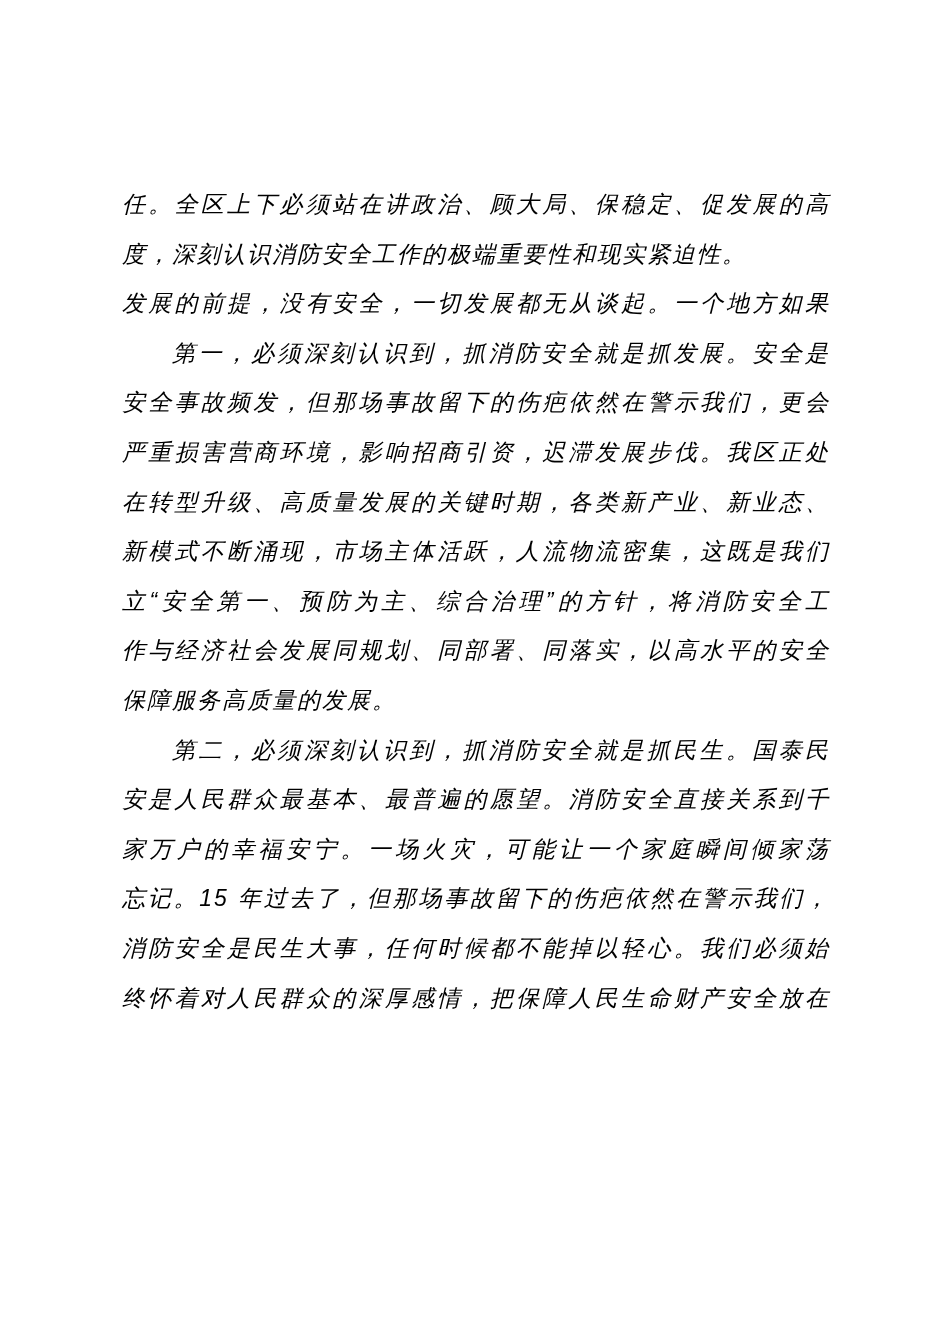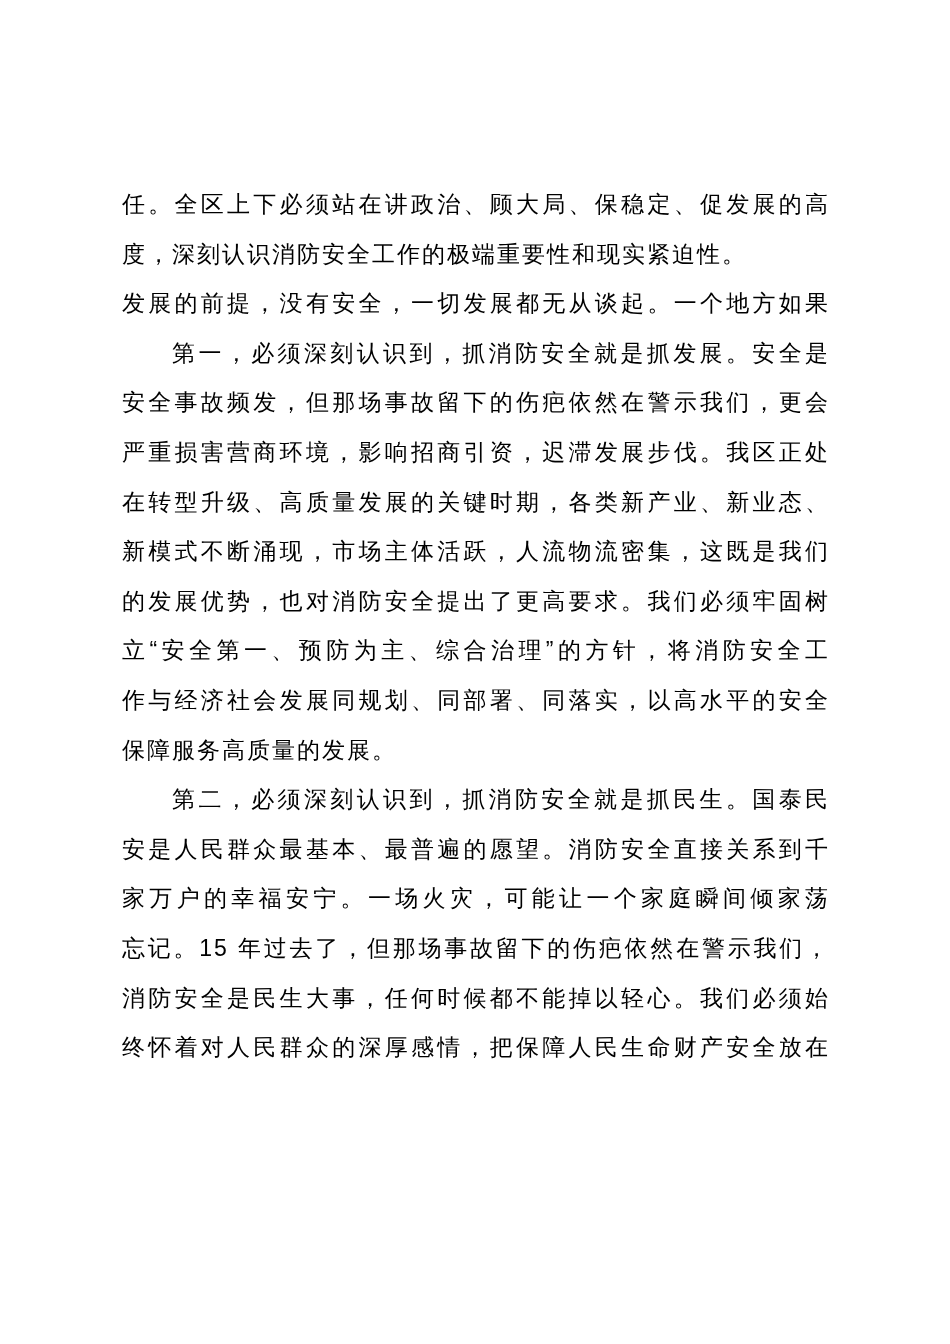--- a/index.html
+++ b/index.html
@@ -6,20 +6,21 @@
   html, body {
     width: 950px; height: 1344px;
     background: #ffffff;
     font-family: "Liberation Sans", sans-serif;
   }
   .page {
     position: relative;
     width: 950px; height: 1260px;
     background: #ffffff;
     overflow: hidden;
+    font-style: italic;
   }
   .doc-body {
     position: absolute;
     left: 122px; top: 180px;
     width: 708px;
     color: #000000;
   }
   .text-line {
     font-size: 23px;
     line-height: 49.6px;
@@ -40,21 +41,20 @@
 <div class="page">
   <div class="doc-body" id="doc-body">
       <div class="text-line">任。全区上下必须站在讲政治、顾大局、保稳定、促发展的高</div>
       <div class="text-line para-end">度，深刻认识消防安全工作的极端重要性和现实紧迫性。</div>
       <div class="text-line">发展的前提，没有安全，一切发展都无从谈起。一个地方如果</div>
       <div class="text-line indent">第一，必须深刻认识到，抓消防安全就是抓发展。安全是</div>
       <div class="text-line">安全事故频发，但那场事故留下的伤疤依然在警示我们，更会</div>
       <div class="text-line">严重损害营商环境，影响招商引资，迟滞发展步伐。我区正处</div>
       <div class="text-line">在转型升级、高质量发展的关键时期，各类新产业、新业态、</div>
       <div class="text-line">新模式不断涌现，市场主体活跃，人流物流密集，这既是我们</div>
-      <div class="text-line">的发展优势，也对消防安全提出了更高要求。我们必须牢固树</div>
       <div class="text-line">立“安全第一、预防为主、综合治理”的方针，将消防安全工</div>
       <div class="text-line">作与经济社会发展同规划、同部署、同落实，以高水平的安全</div>
       <div class="text-line para-end">保障服务高质量的发展。</div>
       <div class="text-line indent">第二，必须深刻认识到，抓消防安全就是抓民生。国泰民</div>
       <div class="text-line">安是人民群众最基本、最普遍的愿望。消防安全直接关系到千</div>
       <div class="text-line">家万户的幸福安宁。一场火灾，可能让一个家庭瞬间倾家荡</div>
       <div class="text-line">忘记。15 年过去了，但那场事故留下的伤疤依然在警示我们，</div>
       <div class="text-line">消防安全是民生大事，任何时候都不能掉以轻心。我们必须始</div>
       <div class="text-line">终怀着对人民群众的深厚感情，把保障人民生命财产安全放在</div>
     </div>

